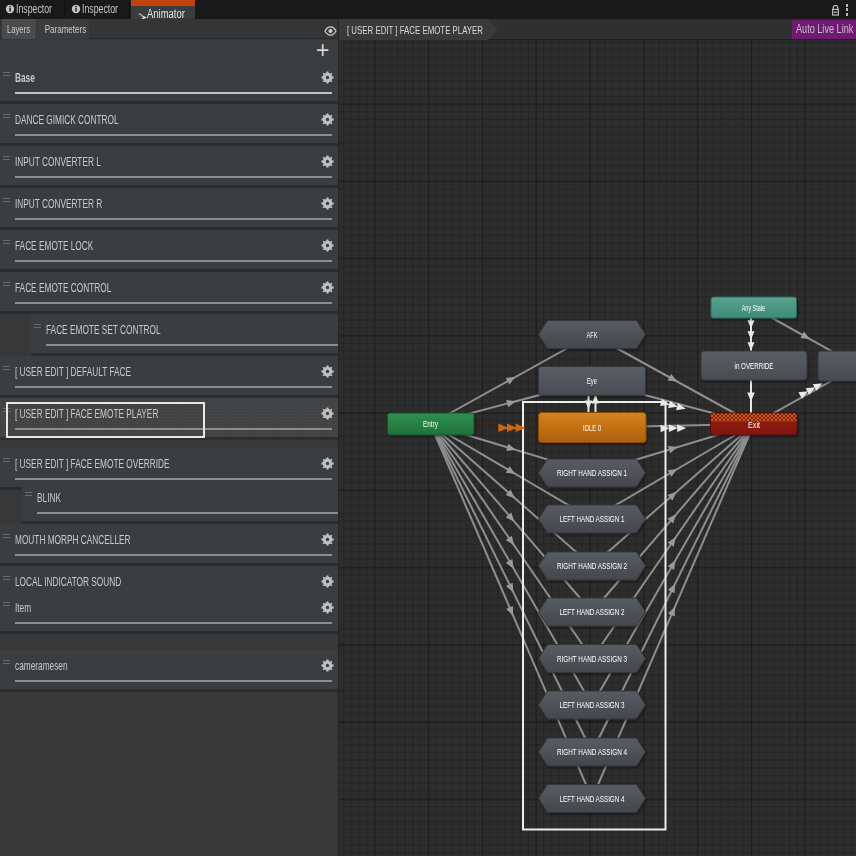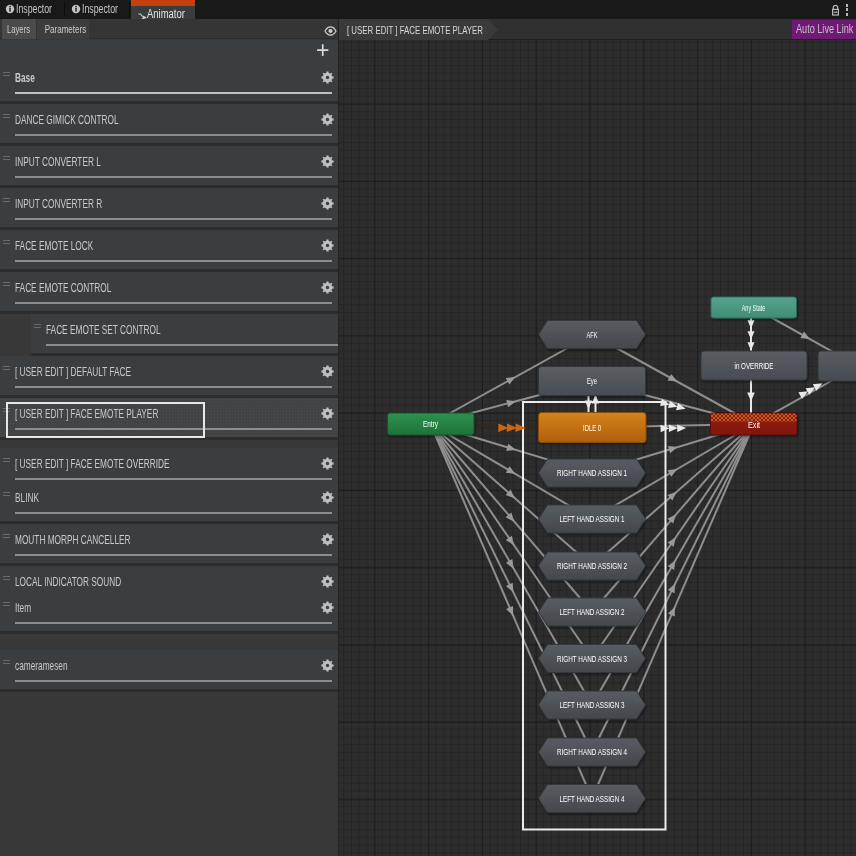--- a/index.html
+++ b/index.html
@@ -163,21 +163,21 @@
 </div>
 <div class="row" style="top:421px;margin-top:8px;">
 <div class="dh"></div>
       <div class="dh2"></div>
 <div class="rname">[ USER EDIT ] FACE EMOTE OVERRIDE</div>
 <div class="gear"><svg width="13" height="13" viewBox="-8 -8 16 16">
           <path fill="#bfbfbf" fill-rule="evenodd" d="M-1.2,-7.5 L1.2,-7.5 L1.6,-5.6 A5.6,5.6 0 0 1 3.4,-4.8 L5,-5.9 L6,-4.9 L4.9,-3.3 A5.6,5.6 0 0 1 5.7,-1.5 L7.5,-1.2 L7.5,1.2 L5.7,1.5 A5.6,5.6 0 0 1 4.9,3.3 L6,4.9 L5,5.9 L3.4,4.8 A5.6,5.6 0 0 1 1.6,5.6 L1.2,7.5 L-1.2,7.5 L-1.6,5.6 A5.6,5.6 0 0 1 -3.4,4.8 L-5,5.9 L-6,4.9 L-4.9,3.3 A5.6,5.6 0 0 1 -5.7,1.5 L-7.5,1.2 L-7.5,-1.2 L-5.7,-1.5 A5.6,5.6 0 0 1 -4.9,-3.3 L-6,-4.9 L-5,-5.9 L-3.4,-4.8 A5.6,5.6 0 0 1 -1.6,-5.6 Z M0,-2.1 A2.1,2.1 0 1 0 0,2.1 A2.1,2.1 0 1 0 0,-2.1 Z"></path>
         </svg></div>
 <div class="wbar" style="background:#8d8d8d"></div>
 </div>
-<div class="row" style="top:463px;">
+<div class="row" style="top:463px;margin-left:22px;">
 <div class="dh"></div>
       <div class="dh2"></div>
 <div class="rname">BLINK</div>
 <div class="gear"><svg width="13" height="13" viewBox="-8 -8 16 16">
           <path fill="#bfbfbf" fill-rule="evenodd" d="M-1.2,-7.5 L1.2,-7.5 L1.6,-5.6 A5.6,5.6 0 0 1 3.4,-4.8 L5,-5.9 L6,-4.9 L4.9,-3.3 A5.6,5.6 0 0 1 5.7,-1.5 L7.5,-1.2 L7.5,1.2 L5.7,1.5 A5.6,5.6 0 0 1 4.9,3.3 L6,4.9 L5,5.9 L3.4,4.8 A5.6,5.6 0 0 1 1.6,5.6 L1.2,7.5 L-1.2,7.5 L-1.6,5.6 A5.6,5.6 0 0 1 -3.4,4.8 L-5,5.9 L-6,4.9 L-4.9,3.3 A5.6,5.6 0 0 1 -5.7,1.5 L-7.5,1.2 L-7.5,-1.2 L-5.7,-1.5 A5.6,5.6 0 0 1 -4.9,-3.3 L-6,-4.9 L-5,-5.9 L-3.4,-4.8 A5.6,5.6 0 0 1 -1.6,-5.6 Z M0,-2.1 A2.1,2.1 0 1 0 0,2.1 A2.1,2.1 0 1 0 0,-2.1 Z"></path>
         </svg></div>
 <div class="wbar" style="background:#8d8d8d"></div>
 </div>
 <div class="row" style="top:505px;">
 <div class="dh"></div>

